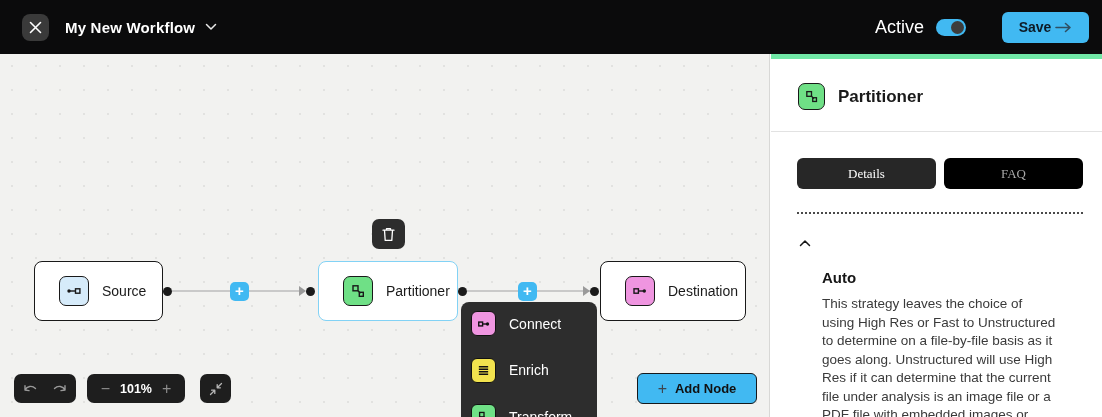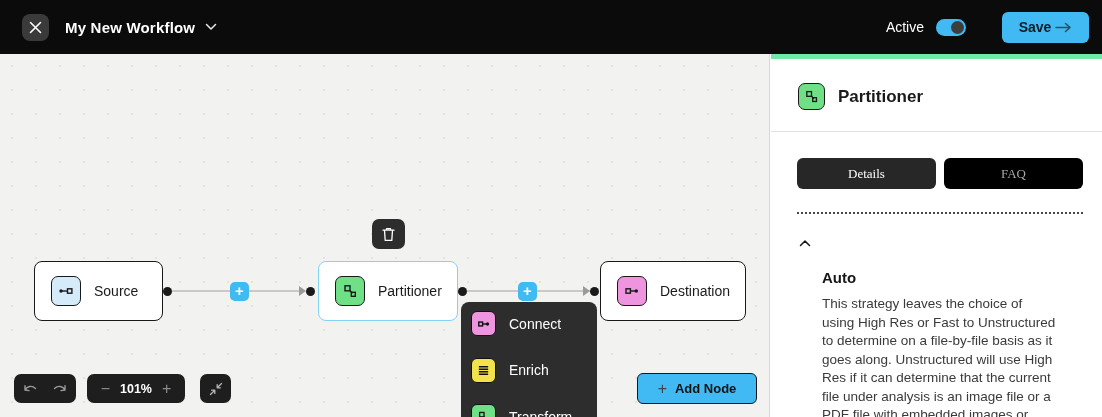--- a/index.html
+++ b/index.html
@@ -9,37 +9,37 @@
 
   
   .topbar { position:absolute; left:0; top:0; width:1102px; height:54px;
             background:#0b0b0c; display:flex; align-items:center; z-index:30;padding-left:8px; }
   .close-btn { width:27px; height:27px; margin-left:14px; border-radius:8px;
                background:#3a3a3a; display:flex; align-items:center; justify-content:center;
                cursor:pointer; }
   .wf-title { color:#fff; font-size:15px; font-weight:700; margin-left:16px; letter-spacing:.2px; }
   .title-chevron { margin-left:10px; display:flex; align-items:center; }
   .topbar-right { margin-left:auto; display:flex; align-items:center; margin-right:13px; }
-  .active-label { color:#fff; font-size:14px; margin-right:12px; }
+  .active-label { color:#fff; font-size:18px; margin-right:12px; }
   .toggle { width:30px; height:17px; border-radius:9px; background:#41b9f2; position:relative; cursor:pointer; }
   .toggle .knob { position:absolute; right:2px; top:2px; width:13px; height:13px;
                   border-radius:50%; background:#3d3d3d; }
   .save-btn { margin-left:36px; width:87px; height:31px; background:#41b9f2; border:none;
               border-radius:6px; display:flex; align-items:center; justify-content:center;
               gap:4px; cursor:pointer; }
   .save-label { color:#0d1b26; font-size:14px; font-weight:700; }
 
   
   .canvas { position:absolute; left:0; top:54px; width:770px; height:363px;
             background:#f2f2f0;
             background-image:radial-gradient(#e2e2e0 1px, transparent 1.2px);
             background-size:24px 24px; border-right:1px solid #d8d8d6; }
 
   .node { position:absolute; height:60px; background:#fff; border:1.5px solid #191919;
-          border-radius:8px; display:flex; align-items:center; padding-left:16px; gap:13px;
+          border-radius:8px; display:flex; align-items:center; padding-left:24px; gap:13px;
           cursor:pointer; }
   .node.selected { border-color:#82d2f5; }
   .node-icon { width:30px; height:30px; border-radius:7px; border:1.8px solid #191919;
                display:flex; align-items:center; justify-content:center; }
   .node-label { font-size:14px; color:#1a1a1a; }
   .icon-blue  { background:#d6ebfa; }
   .icon-green { background:#6fe086; }
   .icon-pink  { background:#ef95e0; }
   .icon-yellow{ background:#f2e34e; }
 

